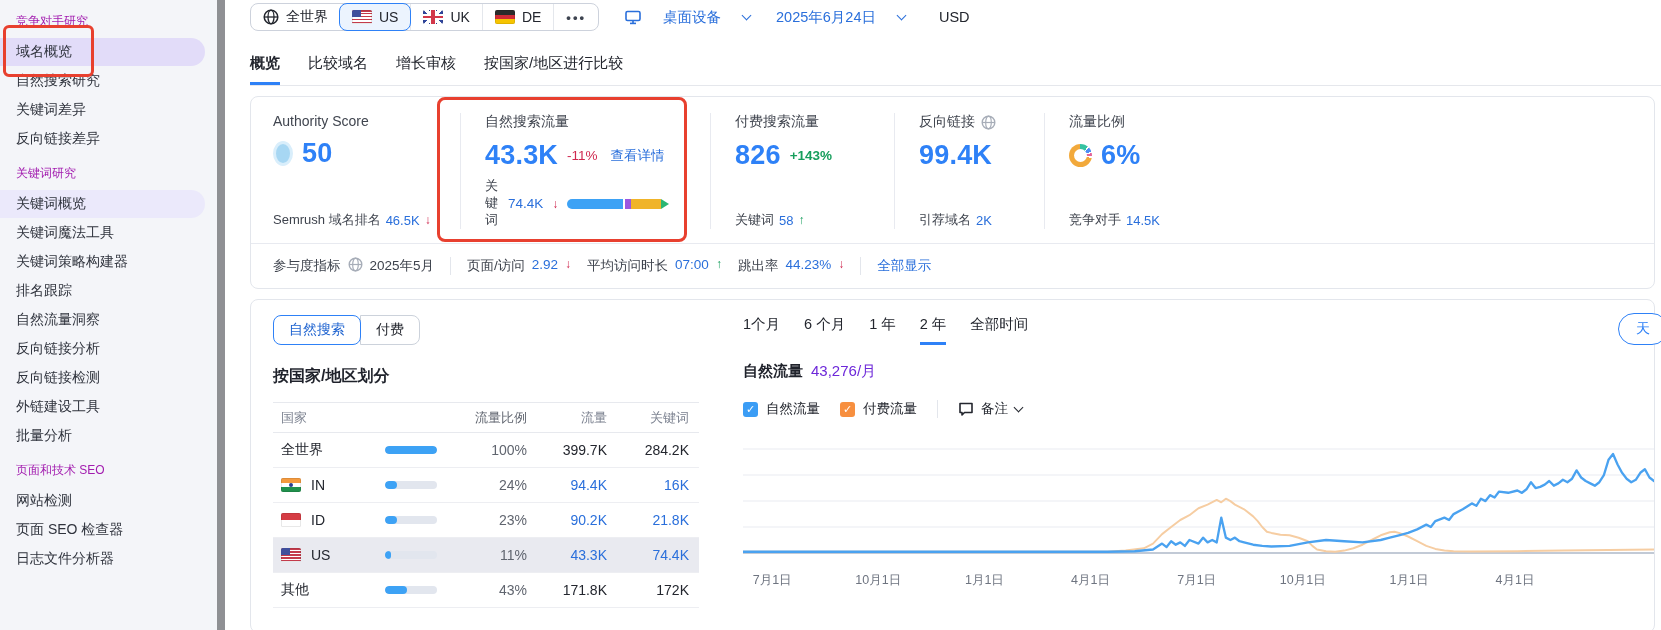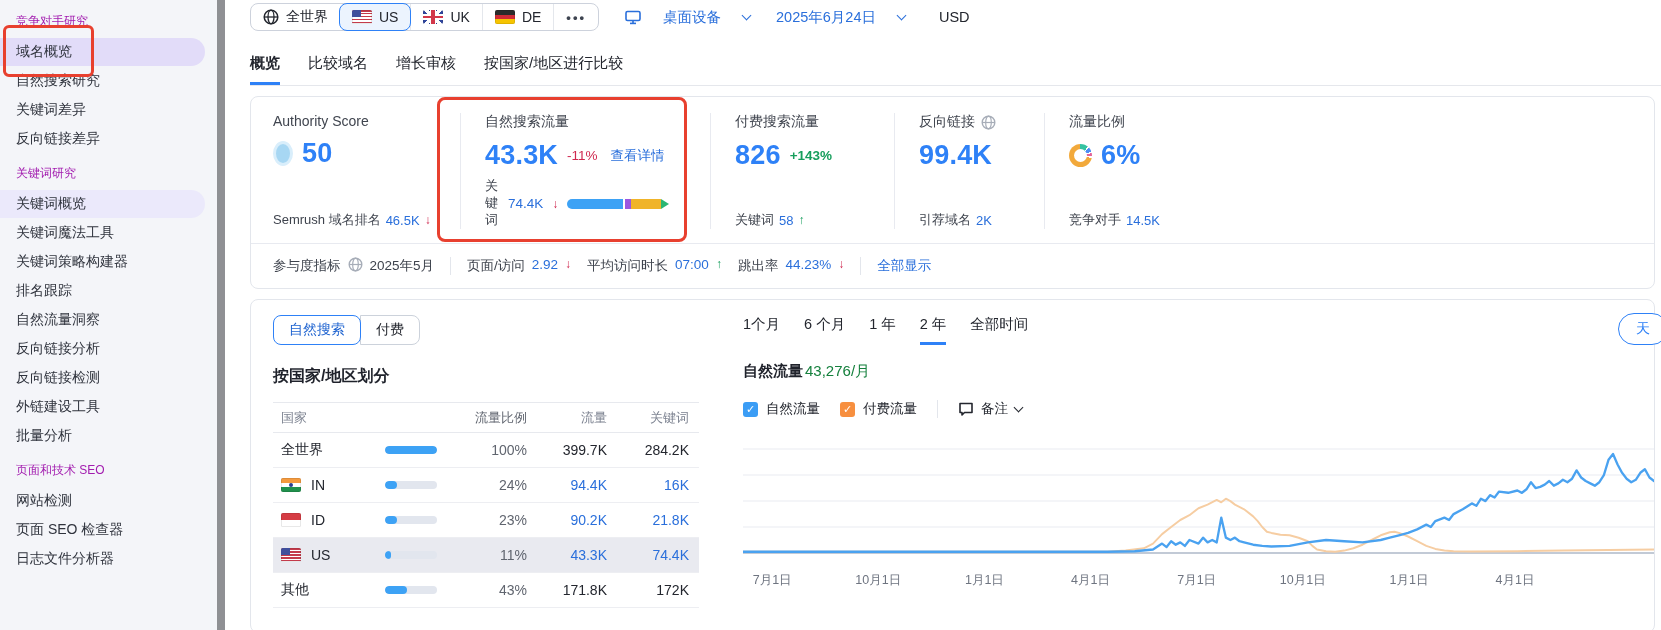--- a/index.html
+++ b/index.html
@@ -111,21 +111,21 @@
   .bar{width:52px;height:8px;border-radius:4px;background:#e2e6ee;overflow:hidden;flex:none}
   .bar i{display:block;height:100%;background:#3da2f5;border-radius:4px}
 
   .range-row{display:flex;gap:24px;font-size:14.5px;position:relative;height:30px}
   .range{cursor:pointer;padding-bottom:9px;white-space:nowrap}
   .range.active{box-shadow:inset 0 -3px 0 #2e81f7;font-weight:normal}
   .day-btn{position:absolute;right:-18px;top:-2px;border:1.5px solid #2e81f7;color:#2e81f7;background:#fff;
            border-radius:17px;padding:6px 17px;font-size:14px;cursor:pointer;font-family:inherit}
   .trend-title{margin-top:17px;font-size:15px}
   .tt-b{font-weight:bold;color:#1f222b}
-  .tt-v{color:#15803d;margin-left:2px}
+  .tt-v{color:#6d28d9;margin-left:8px}
   .legend{display:flex;align-items:center;gap:20px;margin-top:19px;font-size:13.5px;color:#23262e}
   .lg-item{display:flex;align-items:center;cursor:pointer}
   .cb{width:15px;height:15px;border-radius:3px;display:inline-flex;align-items:center;justify-content:center;
       color:#fff;font-size:11px;margin-right:8px;flex:none}
   .cb.blue{background:#3b9df5}.cb.orange{background:#f78f3f}
   .notes{display:flex;align-items:center;gap:7px;cursor:pointer}
   .chart-wrap{margin-top:15px;position:relative;margin-right:-4px}
   .chart-wrap svg{display:block;width:100%;height:132px}
   .xlabels{position:relative;height:20px;margin-top:5px;font-size:12.5px;color:#6e7480}
   .xlabel{position:absolute;transform:translateX(-50%);top:2px;white-space:nowrap}

